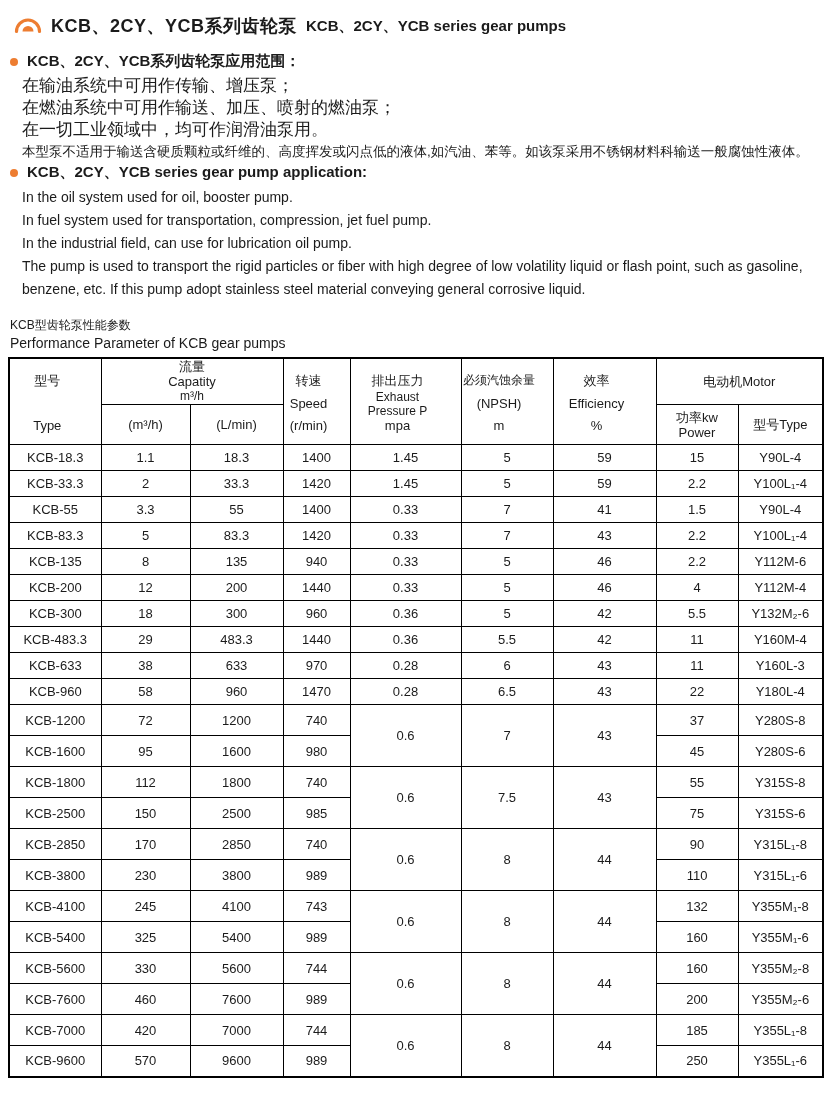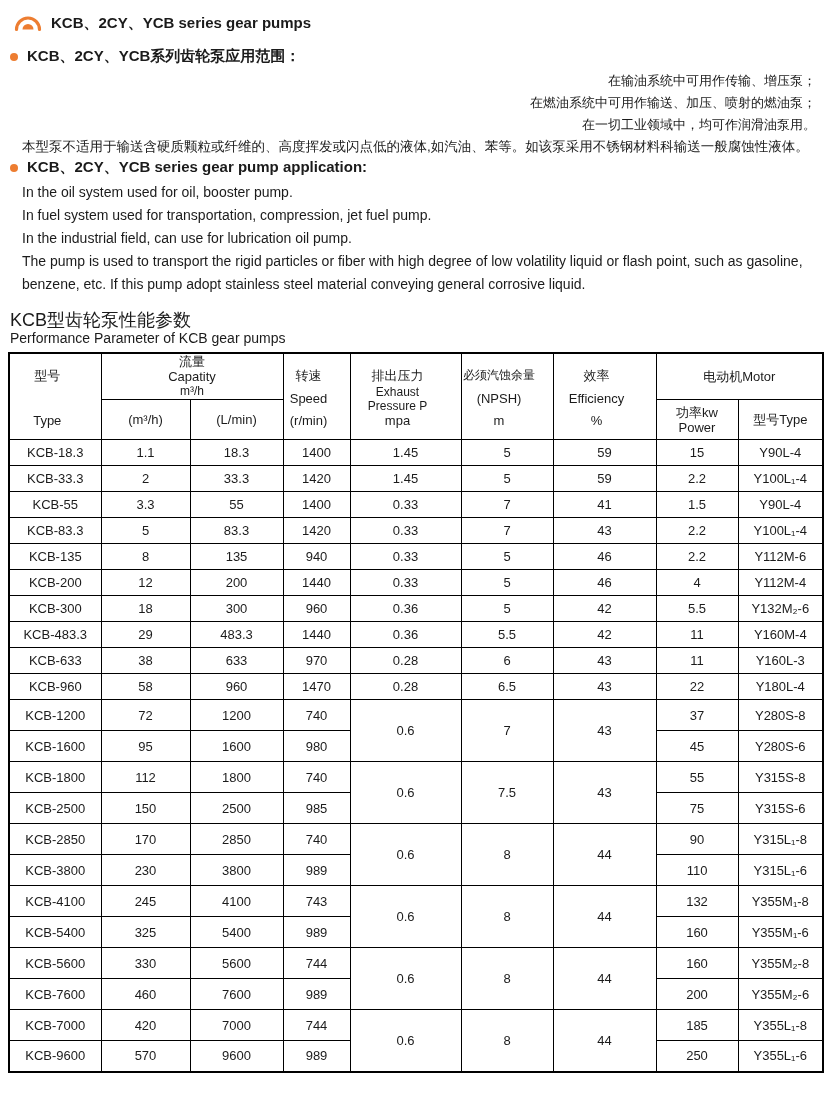--- a/index.html
+++ b/index.html
@@ -26,29 +26,29 @@
     display: flex; align-items: center; gap: 9px;
     margin: 14px 0 4px 2px;
   }
   .bullet {
     width: 8px; height: 8px; border-radius: 50%;
     background: #ED7D31; flex: 0 0 auto;
   }
   .section-heading .txt { font-size: 15px; font-weight: bold; }
 
   .body-text { margin-left: 14px; width: 794px; }
-  .body-text .line { font-size: 13px; line-height: 22px; text-align: right; }
+  .body-text .line { font-size: 17px; line-height: 22px; }
   .body-text .para { font-size: 13.5px; line-height: 22px; }
   .body-text-en { margin-left: 14px; width: 790px; }
   .body-text-en .line { font-size: 14px; line-height: 23px; }
   .body-text-en .para { font-size: 14px; line-height: 22.5px; }
 
   
   .table-caption { margin: 16px 0 0 2px; }
-  .table-caption .zh { font-size: 18px; line-height: 18px; }
+  .table-caption .zh { font-size: 12px; line-height: 18px; }
   .table-caption .en { font-size: 14px; line-height: 18px; }
 
   
   table.perf {
     border-collapse: collapse;
     table-layout: fixed;
     width: 814px;
     margin-top: 5px;
     border: 2px solid #000;
   }
@@ -84,20 +84,21 @@
 
 <div class="page">
 
   <div class="doc-title">
     <span style="display:inline-flex;">
       <svg width="28" height="16" viewBox="0 0 28 16">
         <path d="M2.5 13.5 A11.5 11.5 0 0 1 25.5 13.5" fill="none" stroke="#ED7D31" stroke-width="3.2" stroke-linecap="round"></path>
         <path d="M8.5 13.5 A5.5 5.5 0 0 1 19.5 13.5 Z" fill="#ED7D31"></path>
       </svg>
     </span>
+    <span class="zh">KCB、2CY、YCB系列齿轮泵</span>
     <span class="en">KCB、2CY、YCB series gear pumps</span>
   </div>
 
   <div class="section-heading">
     <span class="bullet"></span>
     <span class="txt">KCB、2CY、YCB系列齿轮泵应用范围：</span>
   </div>
   <div class="body-text">
     <div class="line">在输油系统中可用作传输、增压泵；</div>
     <div class="line">在燃油系统中可用作输送、加压、喷射的燃油泵；</div>

